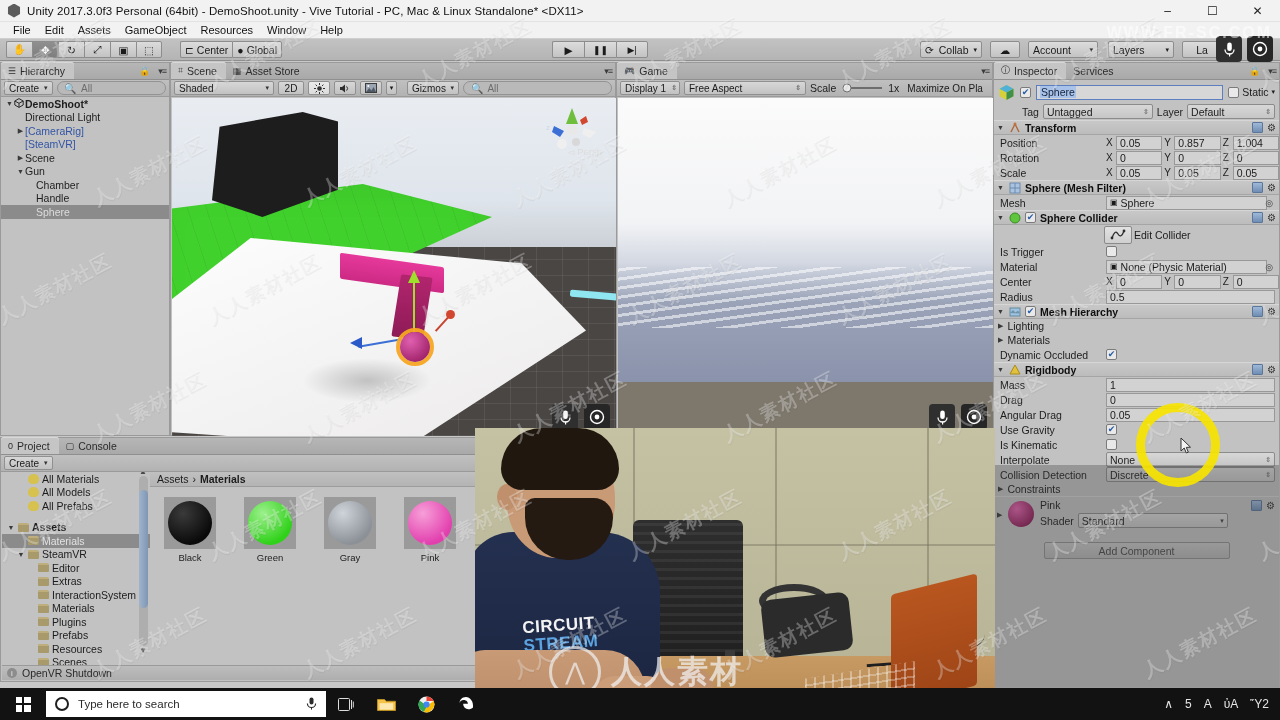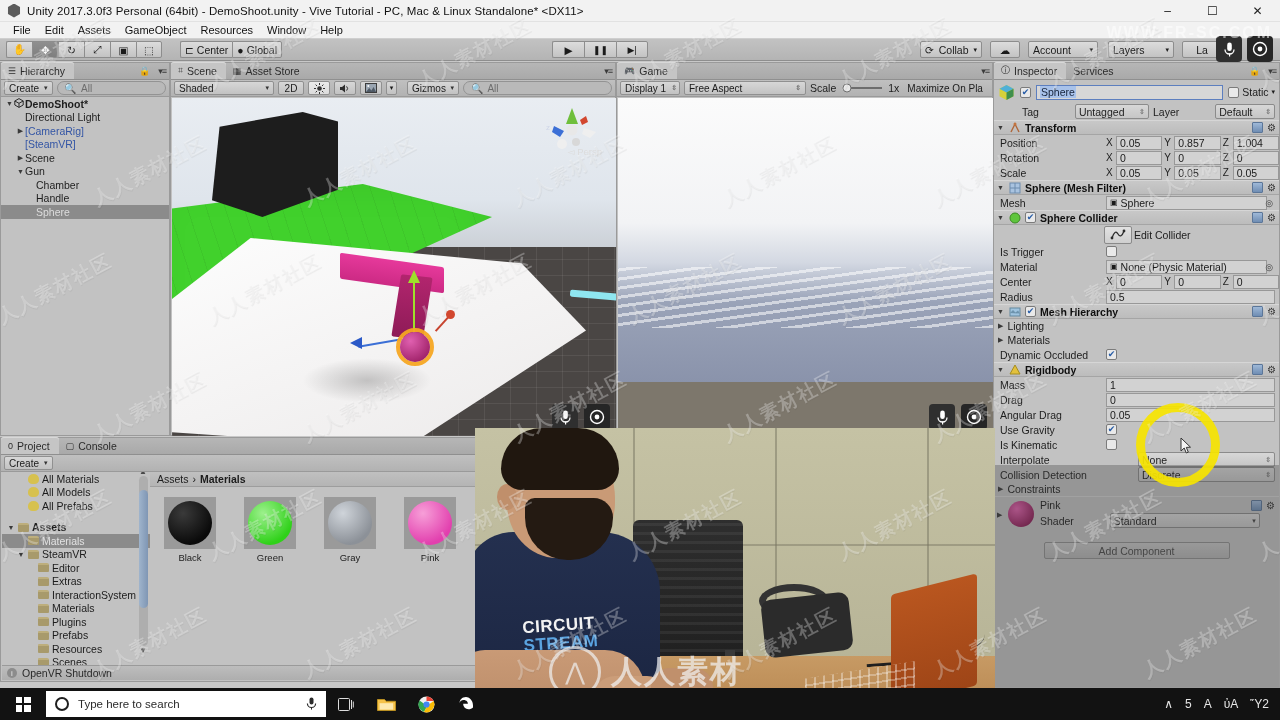--- a/index.html
+++ b/index.html
@@ -217,21 +217,21 @@
     flex:1; height:15px; background:#d7d7d7; border:1px solid #5d7fbf;
     display:flex;align-items:center; padding:0 3px;
   }
   .namefield .sel{ background:#a8c2ea; color:#16233a; font-size:10.5px; padding:0 1px;}
   .staticwrap{ display:flex;align-items:center;gap:3px; font-size:10.5px;}
   .go-row2{ display:flex;align-items:center; gap:4px; margin-top:4px; height:15px; padding-left:2px;}
   .lbl-sm{ font-size:10.5px; color:#1d1d1d;}
   .popup{
     height:15px; background:linear-gradient(#d7d7d7,#c6c6c6); border:1px solid #8b8b8b;
     border-radius:2px; display:flex;align-items:center;justify-content:space-between;
-    padding:0 3px; font-size:10.5px; color:#1d1d1d;margin-left:32px;
+    padding:0 3px; font-size:10.5px; color:#1d1d1d;
   }
   .popup .ar{ font-size:7px; color:#444; }
   .comp-head{
     height:15px; display:flex;align-items:center; gap:4px; padding-left:3px;
     background:linear-gradient(#c8c8c8,#bcbcbc);
     border-top:1px solid #d6d6d6; border-bottom:1px solid #a5a5a5;
     position:relative;
   }
   .comp-head .fold{ font-size:7px; color:#3a3a3a; width:8px;}
   .comp-head .nm{ font-weight:bold; font-size:10.5px; color:#0f0f0f;}

